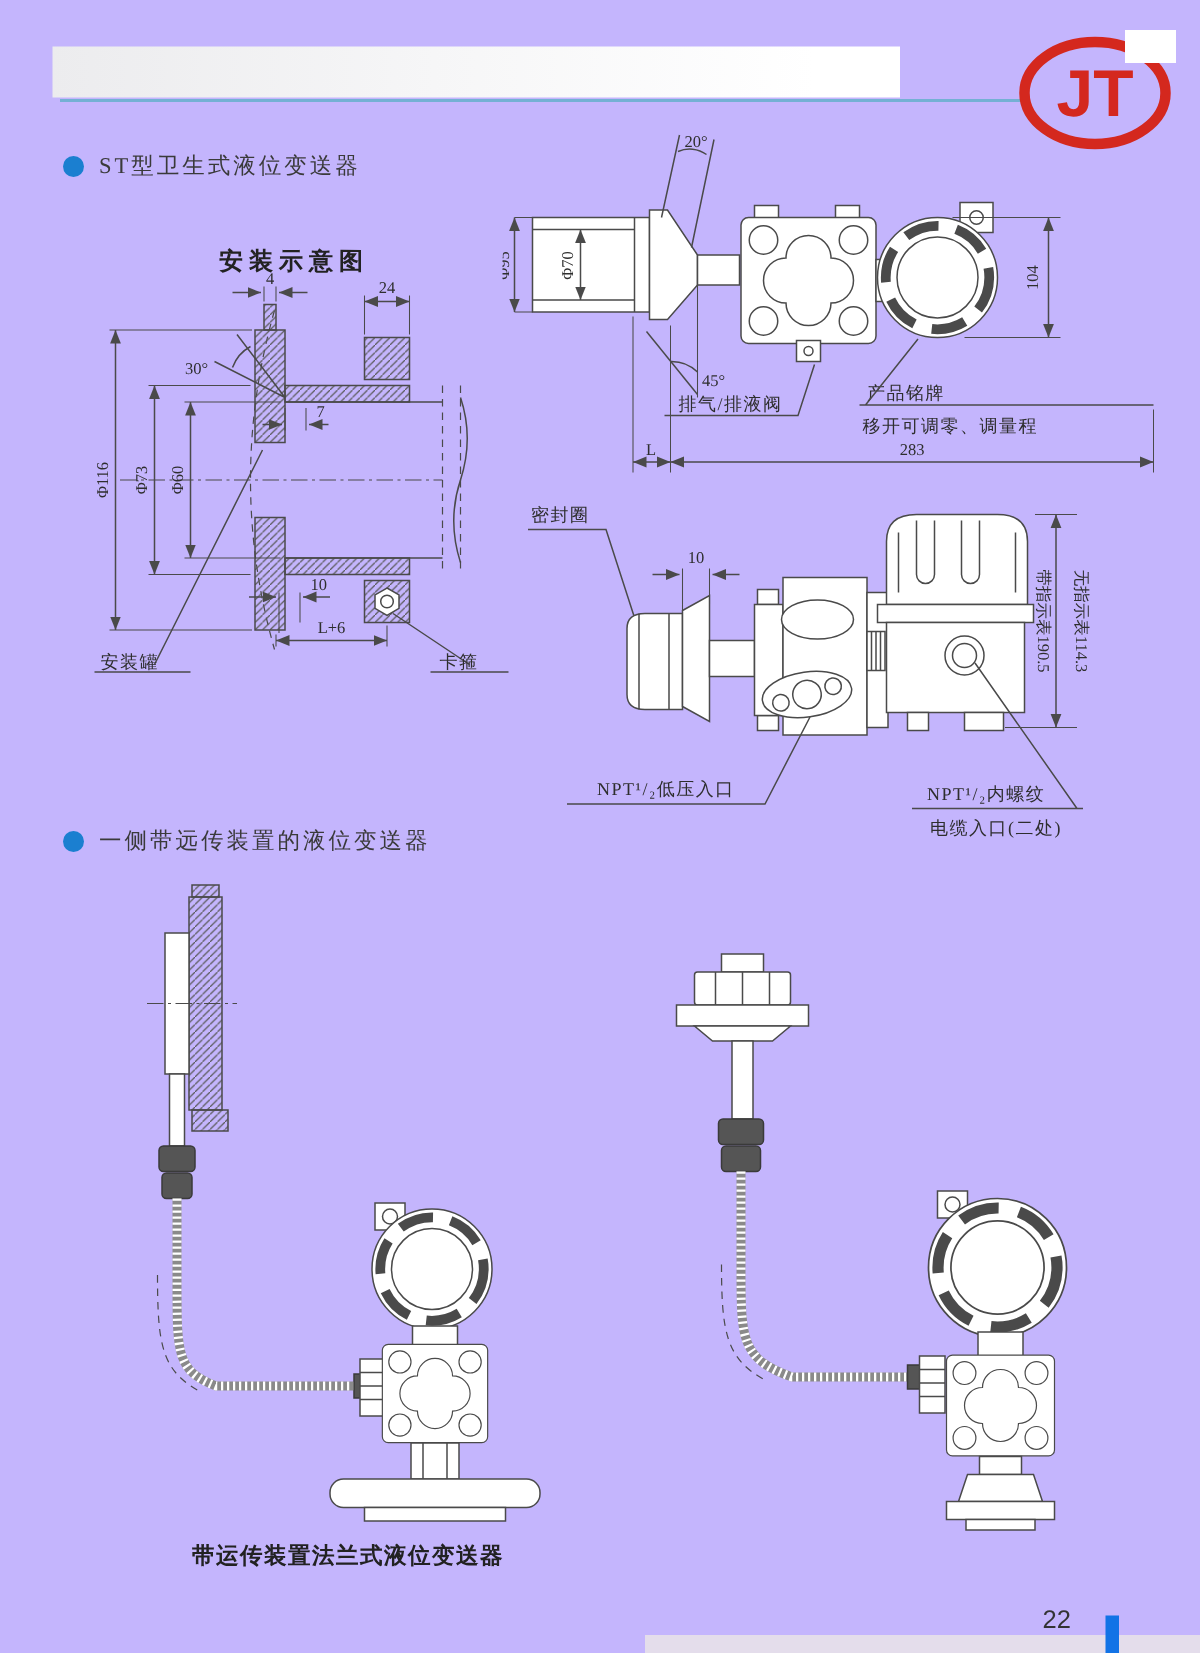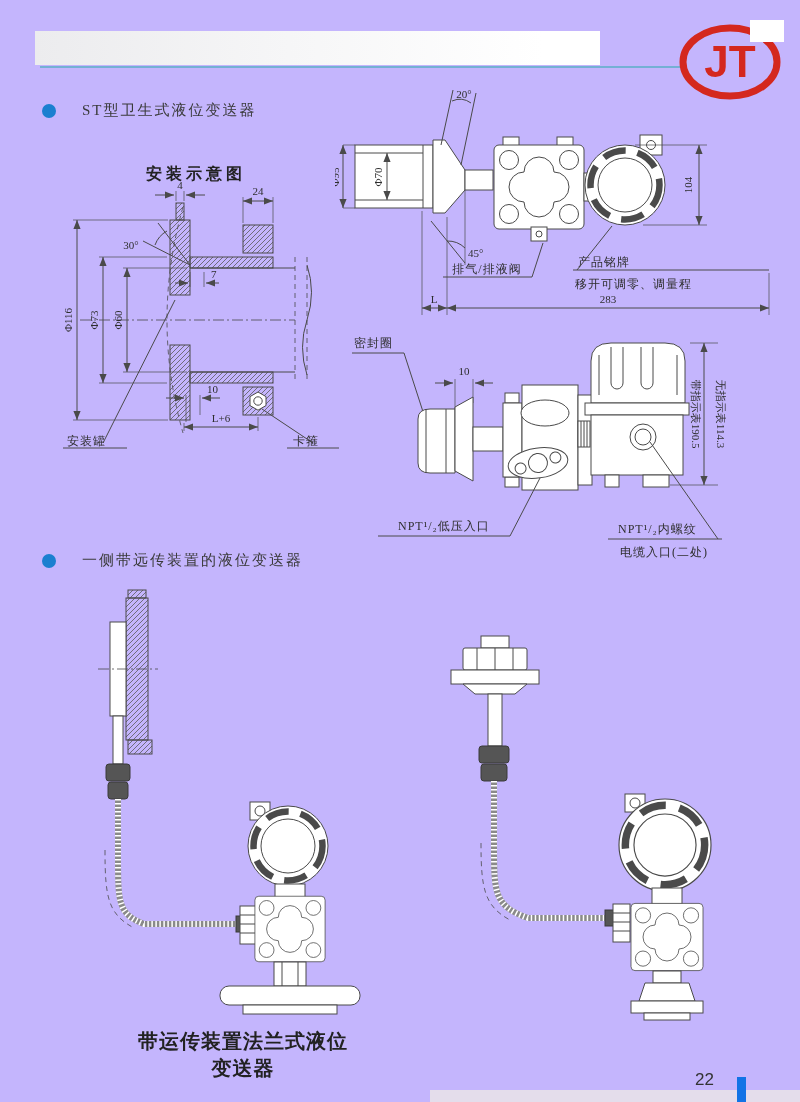--- a/index.html
+++ b/index.html
@@ -4,26 +4,26 @@
 <style>
   html,body{margin:0;padding:0;background:#e8e8e8;}
   #page{position:relative;width:800px;height:1102px;background:#c4b5fd;overflow:hidden;
         font-family:"Liberation Sans",sans-serif;color:#333;}
   .abs{position:absolute;}
   
   #gray-band{left:35px;top:31px;width:565px;height:34px;
     background:linear-gradient(90deg,#ececee,#f6f6f7 45%,#ffffff 90%);}
   #blue-line{left:40px;top:66px;width:645px;height:2px;background:#74b0d4;}
   
-  .sec-title{display:flex;align-items:center;gap:26px;}
+  .sec-title{display:flex;align-items:center;gap:10px;}
   .bullet{width:14px;height:14px;border-radius:50%;background:#1b7fd0;flex:0 0 auto;}
   .sec-title span{font-family:"Liberation Serif",serif;font-size:15px;letter-spacing:2px;color:#3a3a3a;}
   #subtitle1{left:146px;top:148px;font-size:16px;font-weight:bold;letter-spacing:4px;color:#222;margin-top:16px;}
   
-  .caption{font-size:20px;font-weight:bold;color:#222;text-align:center;letter-spacing:1px;}
+  .caption{font-size:15px;font-weight:bold;color:#222;letter-spacing:1px;}
   #page-num{left:695px;top:1070px;font-size:17px;color:#333;}
   #page-bar{left:737px;top:1077px;width:9px;height:25px;background:#1273e6;}
   #bottom-tint{left:430px;top:1090px;width:370px;height:12px;background:#f6f3e2;opacity:.65;}
   
   svg{display:block;}
   .ln{fill:none;stroke:#4a4a4a;stroke-width:1;}
   .fw{fill:#ffffff;stroke:#4a4a4a;stroke-width:1;}
   .ht{fill:url(#h45);stroke:#4a4a4a;stroke-width:1;}
   .dk{fill:#555;stroke:#3a3a3a;stroke-width:1;}
   .ext{fill:none;stroke:#4a4a4a;stroke-width:.7;}

